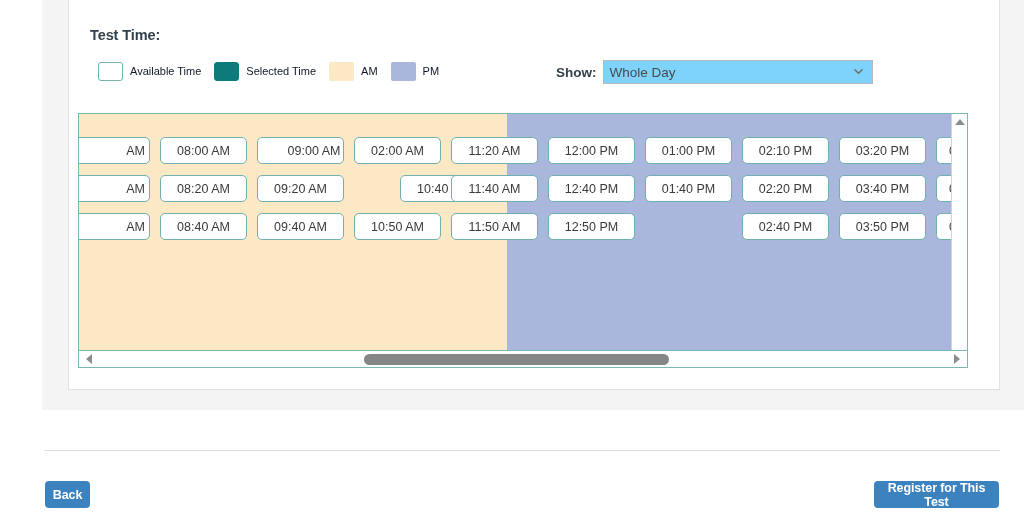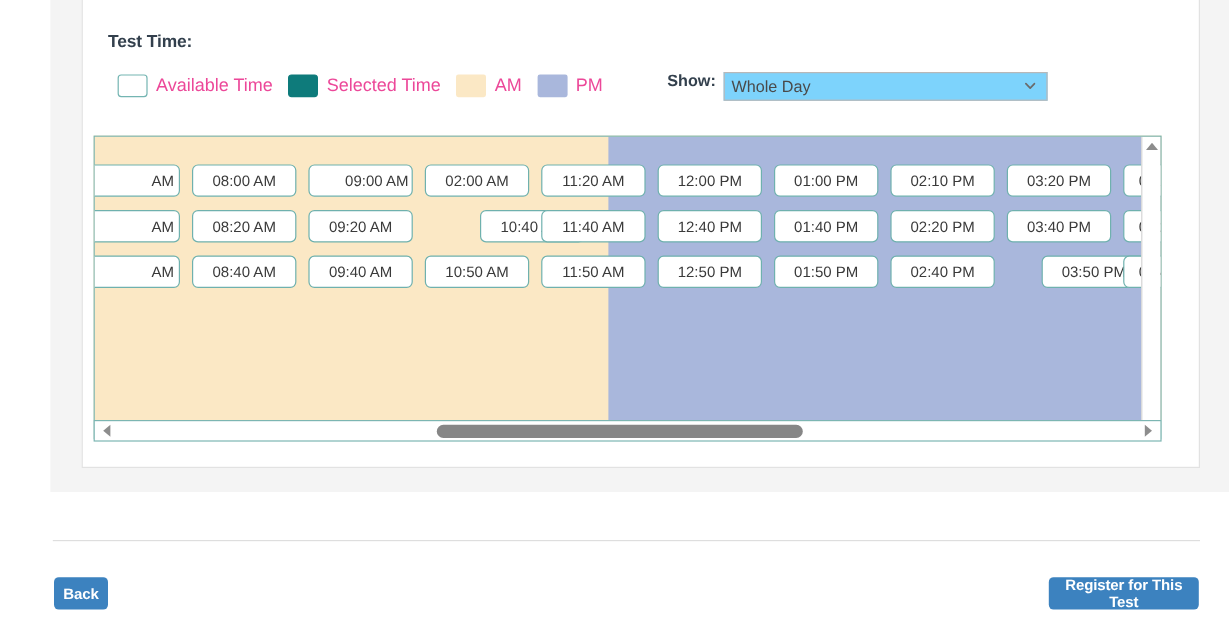--- a/index.html
+++ b/index.html
@@ -75,33 +75,34 @@
     background: #fbe8c5;
     border: none;
     border-radius: 2px;
   }
   .sw-pm {
     background: #a9b7dc;
     border: none;
     border-radius: 2px;
   }
   .legend-label {
-    font-size: 15px;
-    color: #ec4899;
+    font-size: 11px;
+    color: #0f172a;
     margin-left: 7px;
     margin-right: 13px;
     white-space: nowrap;
   }
 
   
   .show-wrap {
     position: absolute;
     left: 556px;
     top: 60px;
     display: flex;
+    align-items: center;
   }
   .show-label {
     font-size: 13.5px;
     font-weight: bold;
     color: #33404d;
     margin-right: 6px;
     white-space: nowrap;
   }
   .show-select {
     position: relative;
@@ -361,23 +362,22 @@
         <div class="slot" style="left: 804px;">03:40 PM</div>
         <div class="slot" style="left: 901px; justify-content: flex-start; padding-left: 12px;">04:20 PM</div>
       </div>
       <div class="slot-row" style="top: 99px;">
         <div class="slot" style="left: 28px; justify-content: flex-end; padding-right: 4px;">AM</div>
         <div class="slot" style="left: 125px;">08:40 AM</div>
         <div class="slot" style="left: 222px;">09:40 AM</div>
         <div class="slot" style="left: 319px;">10:50 AM</div>
         <div class="slot" style="left: 416px;">11:50 AM</div>
         <div class="slot" style="left: 513px;">12:50 PM</div>
-        <div class="slot" style="left: 610px;">01:50 PM</div>
         <div class="slot" style="left: 707px;">02:40 PM</div>
-        <div class="slot" style="left: 833px;">03:50 PM</div>
+        <div class="slot" style="left: 804px;">03:50 PM</div>
         <div class="slot" style="left: 901px; justify-content: flex-start; padding-left: 12px;">04:40 PM</div>
       </div>
     </div>
 
   <div class="vscroll">
     <div class="vscroll-arrow up">
       <span class="tri tri-up"></span>
     </div>
     <div class="vscroll-arrow down">
       <span class="tri tri-down"></span>

